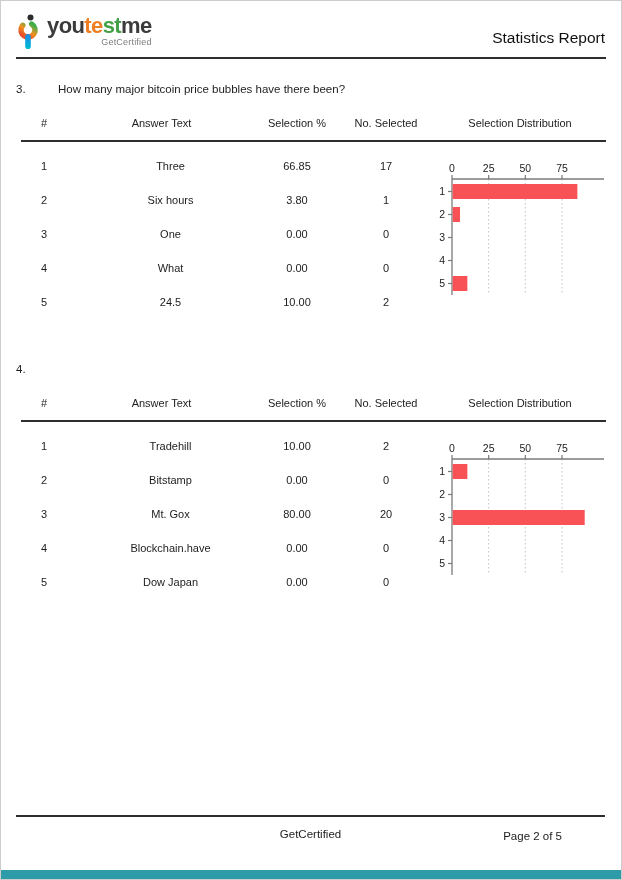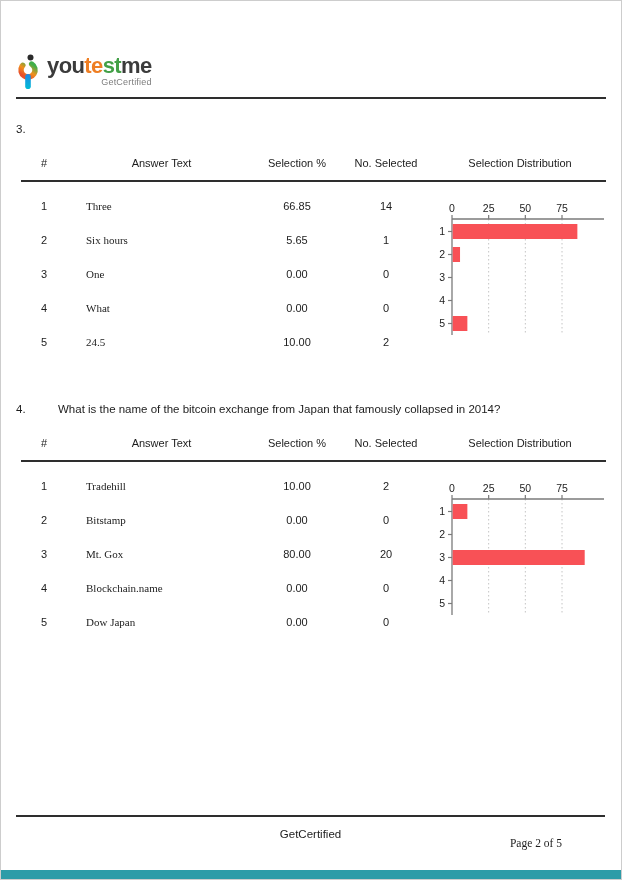--- a/index.html
+++ b/index.html
@@ -6,21 +6,21 @@
   .page {
     position:relative; width:622px; height:880px; box-sizing:border-box;
     background:#fff; border:1px solid #cdcdcd; overflow:hidden;
     font-family:"Liberation Sans", sans-serif; color:#1c1c1c;
   }
   
   .header {
     display:flex; justify-content:space-between; align-items:flex-end;
     margin:0 15px; padding:13px 1px 7px 0; border-bottom:2px solid #2e2e2e;
   }
-  .logo { display:flex; align-items:flex-start; gap:5px;margin-top:40px; }
+  .logo { display:flex; align-items:flex-start; gap:5px; }
   .logo-svg { width:26px; height:36px; }
   .logo-textcol { display:flex; flex-direction:column; }
   .wordmark { font-size:22px; font-weight:bold; letter-spacing:-0.6px; line-height:1.05; white-space:nowrap; }
   .logo-sub { font-size:9px; color:#7d7d7d; text-align:right; margin-top:0; letter-spacing:0.2px; }
   .report-title { font-size:15.5px; color:#101010; padding-bottom:3px; }
 
   
   .question { margin:0 15px; }
   .question.first { margin-top:24px; }
   .question.second { margin-top:44px; }
@@ -29,33 +29,33 @@
 
   table.answers { border-collapse:collapse; table-layout:fixed; width:585px; margin:20px 0 0 5px; font-size:11px; }
   table.answers th { font-weight:normal; padding:0 0 11px 0; border-bottom:2px solid #2e2e2e; text-align:center; }
   table.answers td { height:32px; vertical-align:middle; }
   .col-num   { width:46px; }
   .col-ans   { width:189px; }
   .col-pct   { width:82px; }
   .col-sel   { width:96px; }
   .col-chart { width:172px; }
   td.c-num, td.c-pct, td.c-sel { text-align:center; }
-  td.c-ans { text-align:left; padding-left:19px;font-family:Liberation Serif, serif; }
+  td.c-ans { text-align:center; padding-left:19px; }
   tbody tr.firstrow td.c-num, tbody tr.firstrow td.c-ans,
   tbody tr.firstrow td.c-pct, tbody tr.firstrow td.c-sel { padding-top:8px; }
   td.chart-cell { vertical-align:top; padding:2px 0 0 0; }
 
   
   .footer {
     position:absolute; left:15px; right:16px; bottom:38px;
     border-top:2px solid #2e2e2e; font-size:11.5px;
   }
   .footer-inner { position:relative; height:24px; }
   .footer-brand { position:absolute; left:0; right:0; top:11px; text-align:center; }
-  .footer-page  { position:absolute; right:43px; top:20px;font-family:Liberation Serif, serif; }
+  .footer-page  { position:absolute; right:43px; top:13px; }
   .bottom-bar { position:absolute; left:0; right:0; bottom:0; height:9px; }
 </style>
 </head>
 <body>
 
 <div class="page">
 
   <div class="header">
     <div class="logo">
       <svg class="logo-svg" viewBox="0 0 26 36">
@@ -72,26 +72,28 @@
         </defs>
         <circle cx="14.5" cy="3.5" r="3" fill="#2b2b2b"></circle>
         <circle cx="12" cy="16" r="7" fill="none" stroke="url(#lgRing)" stroke-width="5.5" stroke-dasharray="34 10" stroke-linecap="round" transform="rotate(-58 12 16)"></circle>
         <rect x="9.2" y="20" width="5.6" height="15" rx="2.8" fill="url(#lgTail)"></rect>
       </svg>
       <div class="logo-textcol">
         <div class="wordmark" id="wordmark"><span style="color: rgb(59, 59, 59);">you</span><span style="color: rgb(238, 126, 35);">te</span><span style="color: rgb(67, 160, 71);">st</span><span style="color: rgb(59, 59, 59);">me</span></div>
         <div class="logo-sub">GetCertified</div>
       </div>
     </div>
+    <div class="report-title">Statistics Report</div>
   </div>
 
   <div id="questions-root">
   <div class="question first">
     <div class="q-line">
       <span class="q-num">3.</span>
+      <span class="q-text">How many major bitcoin price bubbles have there been?</span>
     </div>
     <table class="answers">
       <colgroup>
         <col class="col-num">
             <col class="col-ans">
             <col class="col-pct">
             <col class="col-sel">
             <col class="col-chart">
       </colgroup>
       <thead>
@@ -101,21 +103,21 @@
           <th>Selection %</th>
           <th>No. Selected</th>
           <th>Selection Distribution</th>
         </tr>
       </thead>
       <tbody>
             <tr class="firstrow">
               <td class="c-num">1</td>
               <td class="c-ans">Three</td>
               <td class="c-pct">66.85</td>
-              <td class="c-sel">14</td>
+              <td class="c-sel">17</td>
               <td class="chart-cell" rowspan="5"><svg width="172" height="134">
                   <line x1="18" y1="12" x2="18" y2="16" stroke="#7a7a7a" stroke-width="1.2"></line>
                   <text x="18" y="9" text-anchor="middle" font-size="10.5" fill="#1c1c1c" font-family="&quot;Liberation Sans&quot;, sans-serif">0</text>
                   <line x1="54.666666666666664" y1="16" x2="54.666666666666664" y2="132" stroke="#c4c4c4" stroke-width="1" stroke-dasharray="1.5 2.5"></line>
                   <line x1="54.666666666666664" y1="12" x2="54.666666666666664" y2="16" stroke="#7a7a7a" stroke-width="1.2"></line>
                   <text x="54.666666666666664" y="9" text-anchor="middle" font-size="10.5" fill="#1c1c1c" font-family="&quot;Liberation Sans&quot;, sans-serif">25</text>
                   <line x1="91.33333333333333" y1="16" x2="91.33333333333333" y2="132" stroke="#c4c4c4" stroke-width="1" stroke-dasharray="1.5 2.5"></line>
                   <line x1="91.33333333333333" y1="12" x2="91.33333333333333" y2="16" stroke="#7a7a7a" stroke-width="1.2"></line>
                   <text x="91.33333333333333" y="9" text-anchor="middle" font-size="10.5" fill="#1c1c1c" font-family="&quot;Liberation Sans&quot;, sans-serif">50</text>
                   <line x1="127.99999999999999" y1="16" x2="127.99999999999999" y2="132" stroke="#c4c4c4" stroke-width="1" stroke-dasharray="1.5 2.5"></line>
@@ -134,21 +136,21 @@
                   <line x1="14" y1="97.5" x2="18" y2="97.5" stroke="#7a7a7a" stroke-width="1.2"></line>
                   <text x="11" y="101" text-anchor="end" font-size="10.5" fill="#1c1c1c" font-family="&quot;Liberation Sans&quot;, sans-serif">4</text>
                   <line x1="14" y1="120.5" x2="18" y2="120.5" stroke="#7a7a7a" stroke-width="1.2"></line>
                   <text x="11" y="124" text-anchor="end" font-size="10.5" fill="#1c1c1c" font-family="&quot;Liberation Sans&quot;, sans-serif">5</text>
                   <rect x="18.7" y="113" width="14.666666666666666" height="15" fill="#f85156"></rect>
                 </svg></td>
             </tr>
             <tr>
               <td class="c-num">2</td>
               <td class="c-ans">Six hours</td>
-              <td class="c-pct">5.65</td>
+              <td class="c-pct">3.80</td>
               <td class="c-sel">1</td>
             </tr>
             <tr>
               <td class="c-num">3</td>
               <td class="c-ans">One</td>
               <td class="c-pct">0.00</td>
               <td class="c-sel">0</td>
             </tr>
             <tr>
               <td class="c-num">4</td>
@@ -162,21 +164,20 @@
               <td class="c-pct">10.00</td>
               <td class="c-sel">2</td>
             </tr>
           </tbody>
     </table>
   </div>
 
   <div class="question second">
     <div class="q-line">
       <span class="q-num">4.</span>
-      <span class="q-text">What is the name of the bitcoin exchange from Japan that famously collapsed in 2014?</span>
     </div>
     <table class="answers">
       <colgroup>
         <col class="col-num">
             <col class="col-ans">
             <col class="col-pct">
             <col class="col-sel">
             <col class="col-chart">
       </colgroup>
       <thead>
@@ -229,21 +230,21 @@
               <td class="c-sel">0</td>
             </tr>
             <tr>
               <td class="c-num">3</td>
               <td class="c-ans">Mt. Gox</td>
               <td class="c-pct">80.00</td>
               <td class="c-sel">20</td>
             </tr>
             <tr>
               <td class="c-num">4</td>
-              <td class="c-ans">Blockchain.name</td>
+              <td class="c-ans">Blockchain.have</td>
               <td class="c-pct">0.00</td>
               <td class="c-sel">0</td>
             </tr>
             <tr>
               <td class="c-num">5</td>
               <td class="c-ans">Dow Japan</td>
               <td class="c-pct">0.00</td>
               <td class="c-sel">0</td>
             </tr>
           </tbody>

